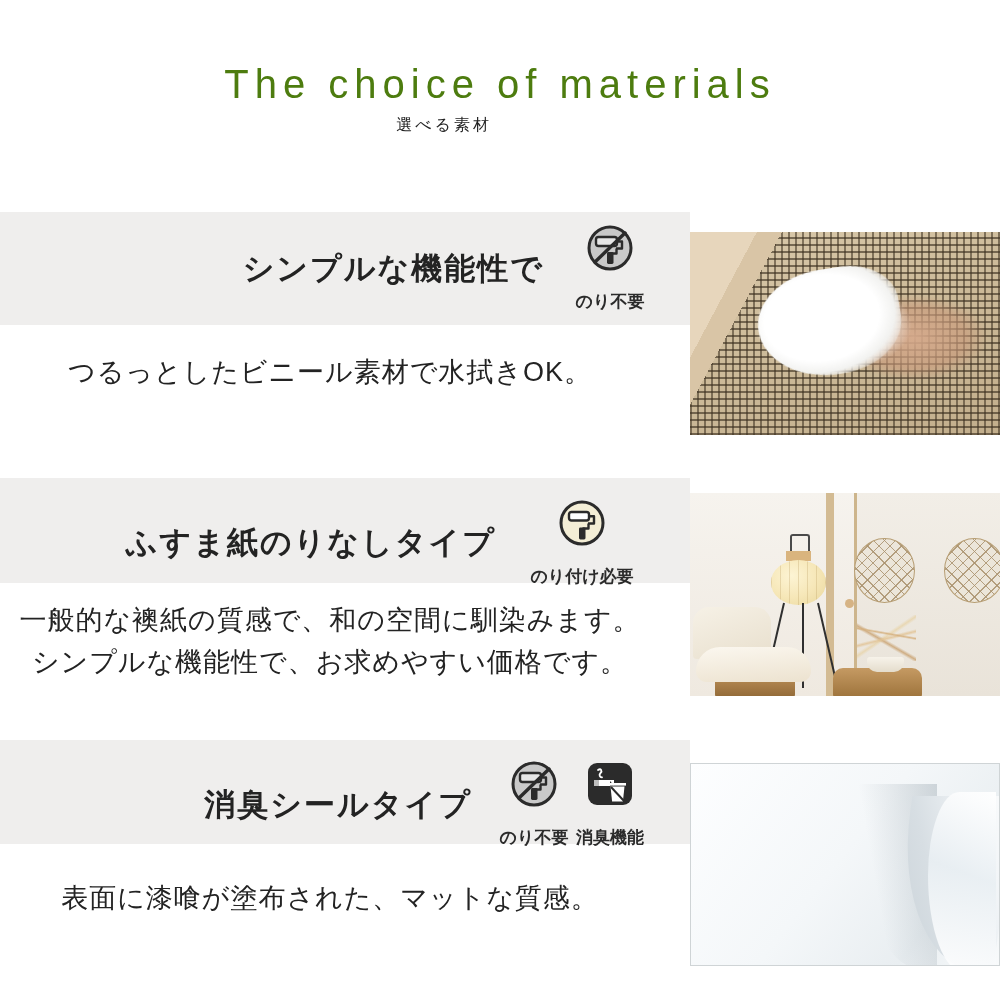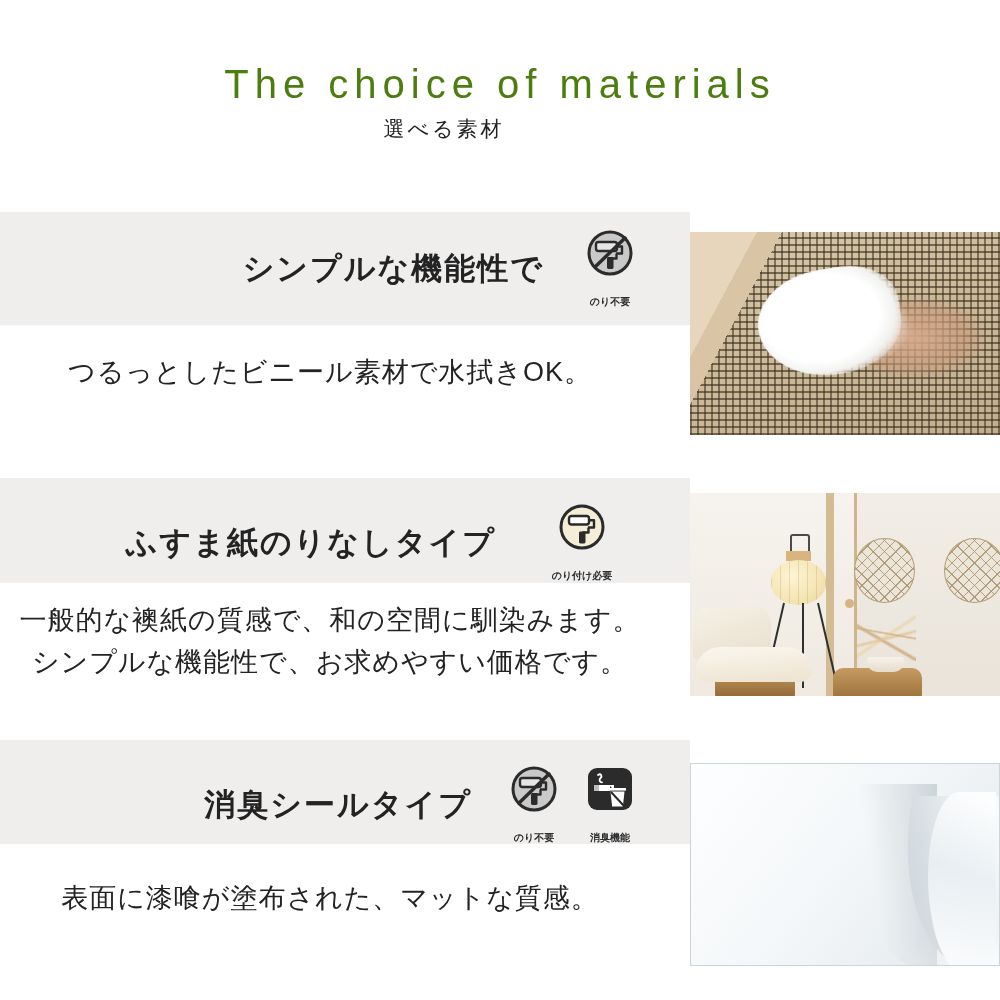--- a/index.html
+++ b/index.html
@@ -30,21 +30,21 @@
     font-size: 40px;
     font-weight: 400;
     letter-spacing: 6px;
     color: #4d7c0f;
     line-height: 1.1;
     white-space: nowrap;
   }
   .header-subtitle {
     position: absolute;
     top: 115px; left: 0; width: 888px;
-    font-size: 21px;
+    font-size: 16px;
     font-weight: 400;
     letter-spacing: 3px;
     color: #232323;
   }
 
   
   .material-section {
     position: absolute;
     left: 0;
     width: 1000px;
@@ -89,21 +89,21 @@
   }
   .badge {
     width: 64px;
     display: flex;
     flex-direction: column;
     align-items: center;
   }
   .badge-glyph { width: 52px; height: 52px; display:block; }
   .badge-label {
     margin-top: 14px;
-    font-size: 10px;
+    font-size: 17px;
     font-weight: 700;
     letter-spacing: 0px;
     color: #2b2b2b;
     white-space: nowrap;
   }
 
   .section-desc {
     position: absolute;
     left: 0;
     width: 660px;

